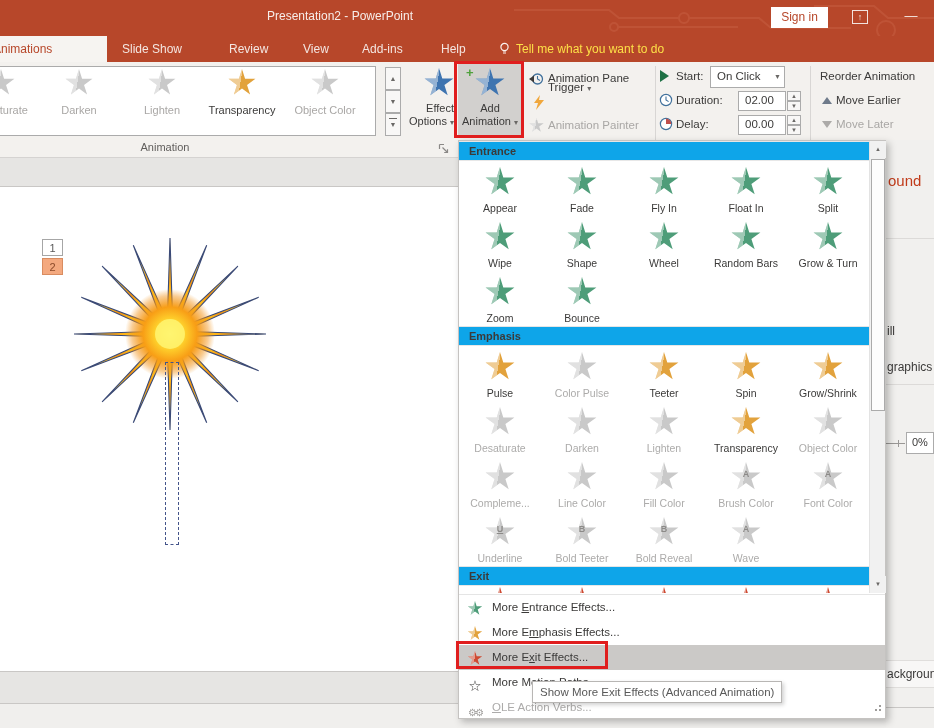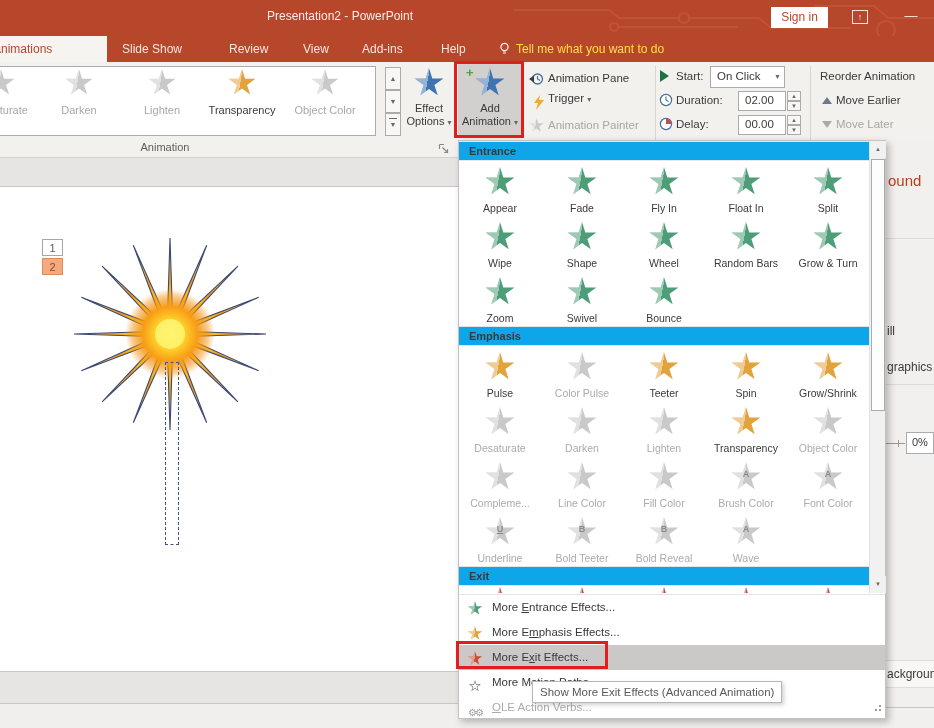--- a/index.html
+++ b/index.html
@@ -29,21 +29,21 @@
   .ribbon{position:absolute;left:0;top:62px;width:934px;height:96px;background:#F3F1EE;border-bottom:1px solid #D5D3D1;z-index:2;}
   .gallerybox{position:absolute;left:-8px;top:4px;width:384px;height:70px;background:#FFFFFF;border:1px solid #ABABAB;overflow:hidden;}
   .fx-r{position:absolute;top:2px;width:80px;height:64px;text-align:center;}
   .fx-r .rlab{margin-top:3px;font-size:11px;white-space:nowrap;}
   .starshape{display:inline-block;clip-path:polygon(50% 0%,61% 35%,98% 35%,68% 57%,79% 91%,50% 70%,21% 91%,32% 57%,2% 35%,39% 35%);
              background-image:linear-gradient(100deg,rgba(255,255,255,.45) 0 45%,rgba(255,255,255,0) 45%);}
   .gsb{position:absolute;left:385px;width:16px;height:23px;background:#F8F7F6;border:1px solid #ABABAB;
        font-size:7px;color:#6A6866;text-align:center;line-height:21px;}
   .gsb.more{line-height:9px;padding-top:4px;}
   .gsb.more i{display:block;border-top:1px solid #6A6866;width:8px;margin:0 auto 1px;}
-  .effopts{position:absolute;left:396px;top:2px;width:66px;height:72px;text-align:center;}
+  .effopts{position:absolute;left:388px;top:2px;width:66px;height:72px;text-align:right;}
   .effopts .rlab{font-size:11px;color:#3B3A39;line-height:13px;}
   .addanim{position:absolute;left:458px;top:2px;width:64px;height:72px;background:#D2D0CE;text-align:center;}
   .addanim .rlab{font-size:11px;color:#3B3A39;line-height:13px;}
   .plus{position:absolute;left:8px;top:1px;color:#4FA13C;font-weight:bold;font-size:13px;}
   .ritem{position:absolute;height:16px;font-size:11.5px;color:#3B3A39;white-space:nowrap;}
   .ritem.dis{color:#A9A7A5;}
   .vsep{position:absolute;top:4px;width:1px;height:86px;background:#D8D6D4;}
   .combo{position:absolute;left:710px;top:4px;width:75px;height:22px;background:#fff;border:1px solid #ABABAB;}
   .combo .cval{position:absolute;left:6px;top:3px;font-size:11.5px;color:#3B3A39;}
   .combo .carr{position:absolute;right:3px;top:6px;font-size:7px;color:#6A6866;}
@@ -184,21 +184,21 @@
     <svg class="abs" style="left:529px;top:10px" width="15" height="14" viewBox="0 0 15 14">
       <circle cx="8.5" cy="7" r="5" fill="none" stroke="#41719C" stroke-width="1.3"></circle>
       <path d="M8.5 4 v3 l2.5 1.5" stroke="#41719C" stroke-width="1.1" fill="none"></path>
       <path d="M0 7 l5 -3.5 v7 z" fill="#3B3A39"></path>
     </svg>
     <div class="ritem" style="left:548px;top:10px">Animation Pane</div>
 
     <svg class="abs" style="left:533px;top:33px" width="12" height="15" viewBox="0 0 12 15">
       <polygon points="7,0 1,8 5,8 3,15 11,5 6,5" fill="#F0A73C"></polygon>
     </svg>
-    <div class="ritem" style="left:548px;top:30px"><span>Trigger</span> <span class="chD">▾</span></div>
+    <div class="ritem" style="left:548px;top:19px"><span>Trigger</span> <span class="chD">▾</span></div>
 
     <span class="starshape abs" style="left: 529px; top: 56px; width: 15px; height: 15px; background-color: rgb(201, 201, 201);"></span>
     <div class="ritem dis" style="left:548px;top:57px">Animation Painter</div>
 
     <div class="vsep" style="left:655px"></div>
     <div class="vsep" style="left:810px"></div>
 
     <div class="abs" style="left:660px;top:8px;width:0;height:0;border-left:9px solid #1E7145;border-top:6px solid transparent;border-bottom:6px solid transparent;"></div>
     <div class="ritem" style="left:676px;top:8px">Start:</div>
     <div class="combo">
@@ -307,21 +307,20 @@
           <div class="mcell"><span class="ic"><span class="starshape" style="width: 30px; height: 30px; background-color: rgb(78, 157, 121);"></span></span><div class="lab">Fade</div></div>
           <div class="mcell"><span class="ic"><span class="starshape" style="width: 30px; height: 30px; background-color: rgb(78, 157, 121);"></span></span><div class="lab">Fly In</div></div>
           <div class="mcell"><span class="ic"><span class="starshape" style="width: 30px; height: 30px; background-color: rgb(78, 157, 121);"></span></span><div class="lab">Float In</div></div>
           <div class="mcell"><span class="ic"><span class="starshape" style="width: 30px; height: 30px; background-color: rgb(78, 157, 121);"></span></span><div class="lab">Split</div></div>
           <div class="mcell"><span class="ic"><span class="starshape" style="width: 30px; height: 30px; background-color: rgb(78, 157, 121);"></span></span><div class="lab">Wipe</div></div>
           <div class="mcell"><span class="ic"><span class="starshape" style="width: 30px; height: 30px; background-color: rgb(78, 157, 121);"></span></span><div class="lab">Shape</div></div>
           <div class="mcell"><span class="ic"><span class="starshape" style="width: 30px; height: 30px; background-color: rgb(78, 157, 121);"></span></span><div class="lab">Wheel</div></div>
           <div class="mcell"><span class="ic"><span class="starshape" style="width: 30px; height: 30px; background-color: rgb(78, 157, 121);"></span></span><div class="lab">Random Bars</div></div>
           <div class="mcell"><span class="ic"><span class="starshape" style="width: 30px; height: 30px; background-color: rgb(78, 157, 121);"></span></span><div class="lab">Grow &amp; Turn</div></div>
           <div class="mcell"><span class="ic"><span class="starshape" style="width: 30px; height: 30px; background-color: rgb(78, 157, 121);"></span></span><div class="lab">Zoom</div></div>
-          <div class="mcell"><span class="ic"><span class="starshape" style="width: 30px; height: 30px; background-color: rgb(78, 157, 121);"></span></span><div class="lab">Swivel</div></div>
           <div class="mcell"><span class="ic"><span class="starshape" style="width: 30px; height: 30px; background-color: rgb(78, 157, 121);"></span></span><div class="lab">Bounce</div></div>
         </div>
         <div class="mhead">Emphasis</div>
         <div class="mgrid">
           <div class="mcell"><span class="ic"><span class="starshape" style="width: 30px; height: 30px; background-color: rgb(226, 162, 60);"></span></span><div class="lab">Pulse</div></div>
           <div class="mcell dis"><span class="ic"><span class="starshape" style="width: 30px; height: 30px; background-color: rgb(201, 201, 201);"></span></span><div class="lab">Color Pulse</div></div>
           <div class="mcell"><span class="ic"><span class="starshape" style="width: 30px; height: 30px; background-color: rgb(226, 162, 60);"></span></span><div class="lab">Teeter</div></div>
           <div class="mcell"><span class="ic"><span class="starshape" style="width: 30px; height: 30px; background-color: rgb(226, 162, 60);"></span></span><div class="lab">Spin</div></div>
           <div class="mcell"><span class="ic"><span class="starshape" style="width: 30px; height: 30px; background-color: rgb(226, 162, 60);"></span></span><div class="lab">Grow/Shrink</div></div>
           <div class="mcell dis"><span class="ic"><span class="starshape" style="width: 30px; height: 30px; background-color: rgb(201, 201, 201);"></span></span><div class="lab">Desaturate</div></div>

